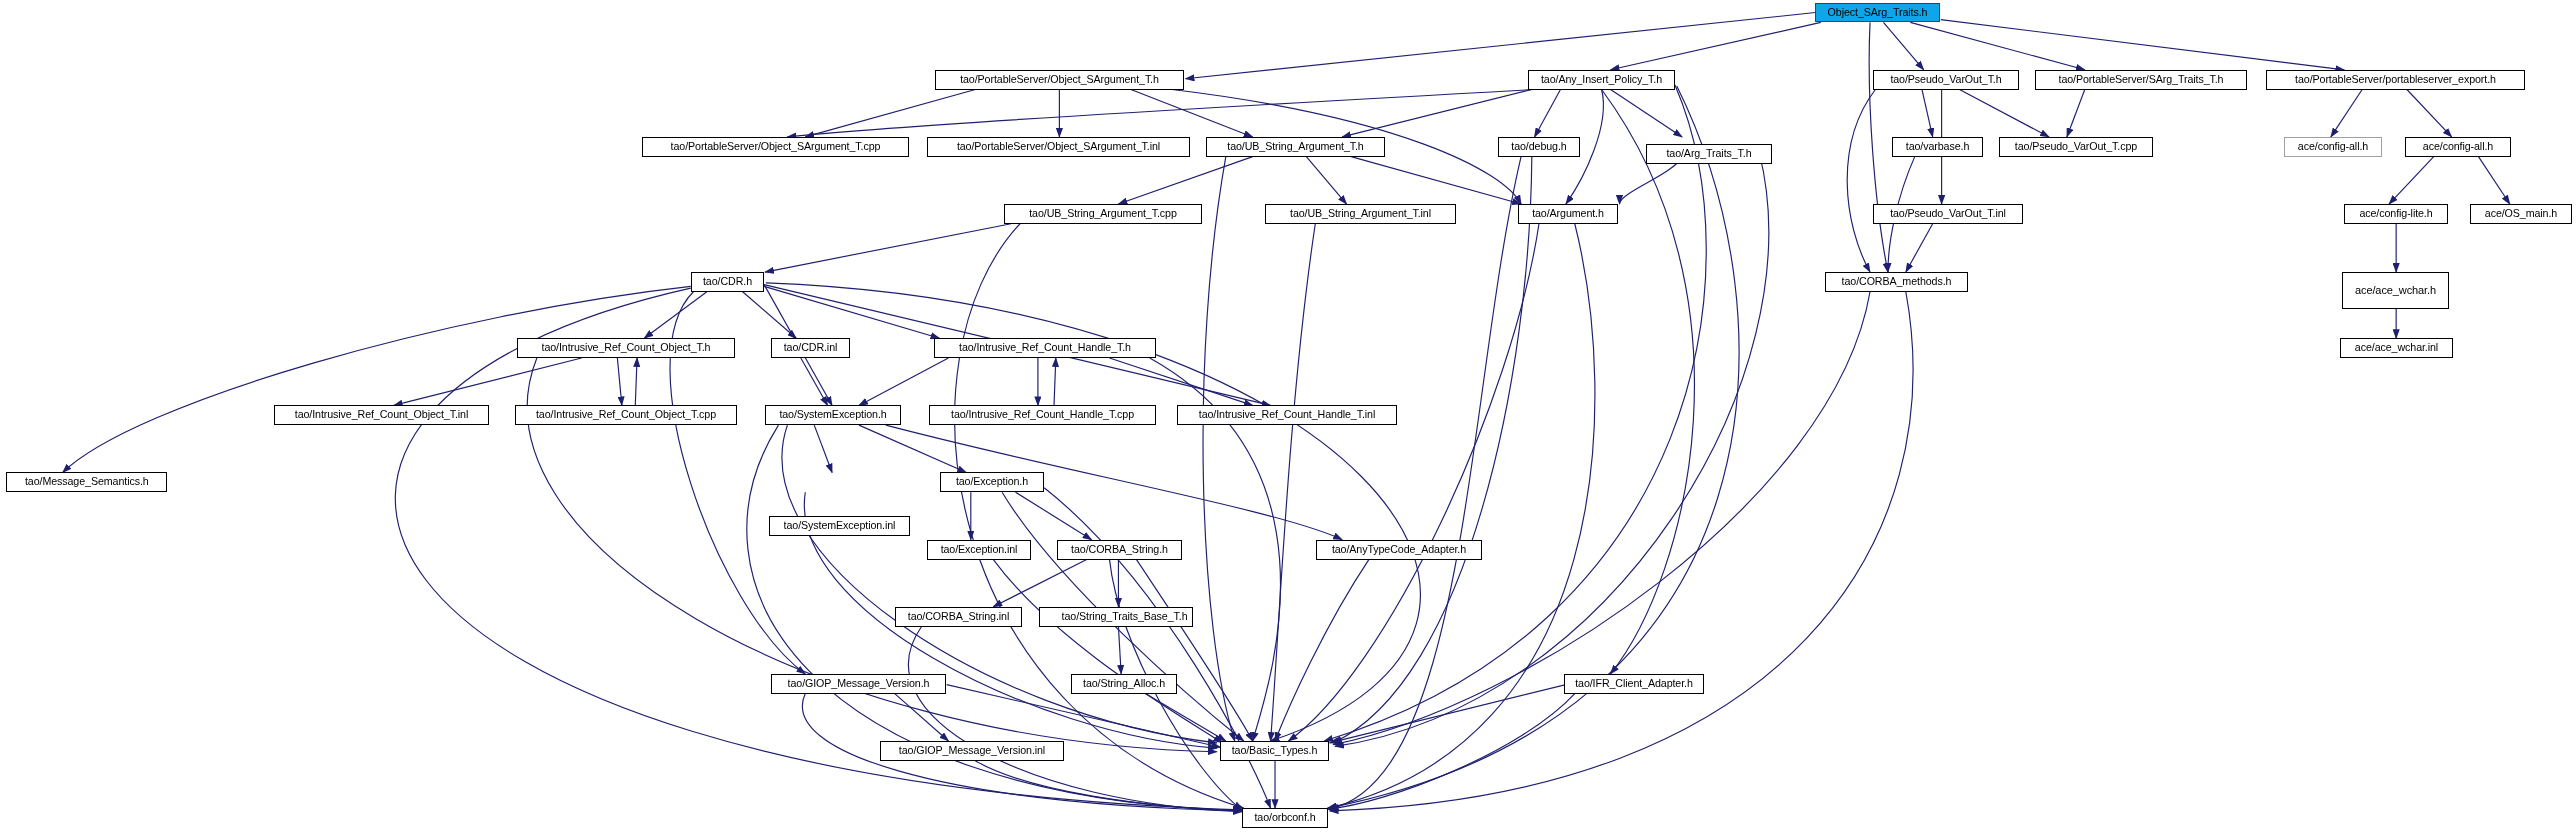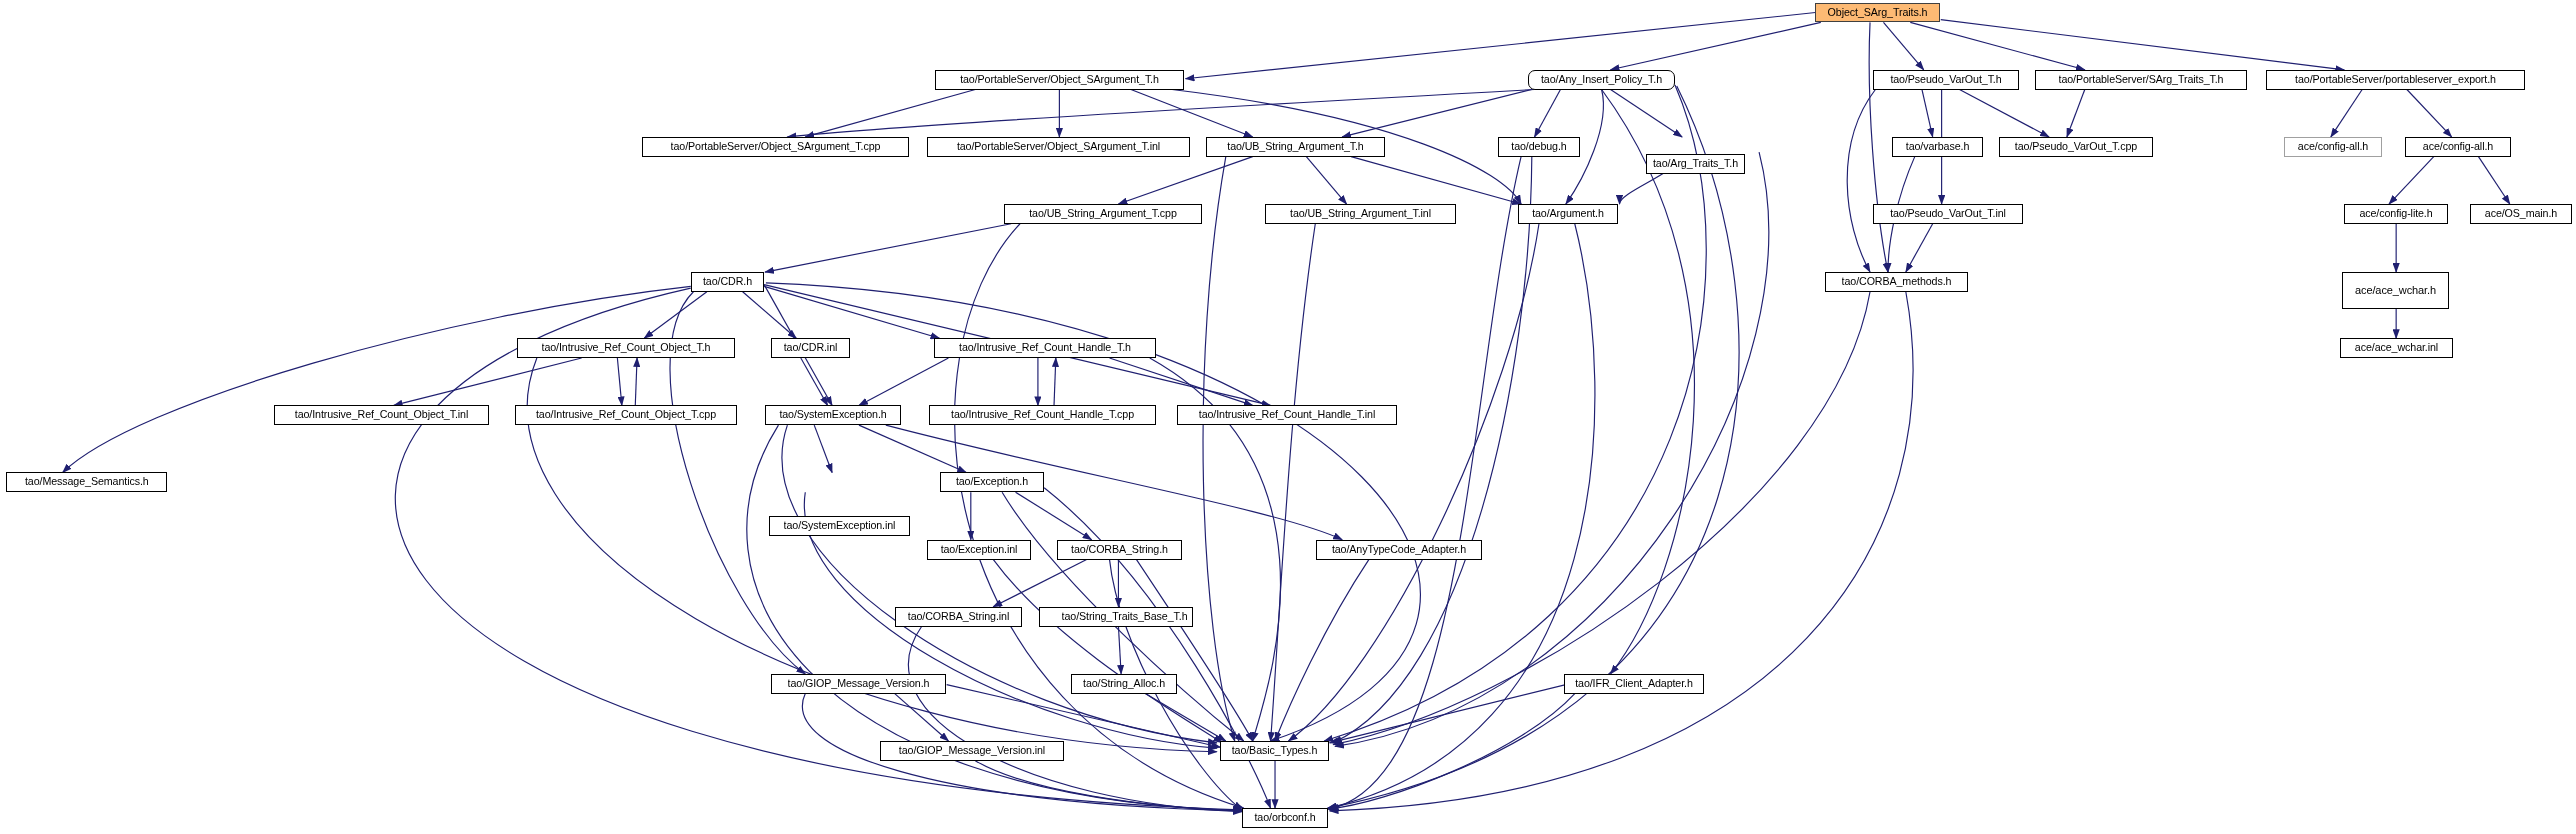--- a/index.html
+++ b/index.html
@@ -34,21 +34,21 @@
     justify-content: center;
     background: #ffffff;
     border: 0.9px solid #000000;
     color: #000000;
     white-space: nowrap;
     line-height: 1;
     padding: 0 4.5px;
     letter-spacing: -0.1px;
   }
   .node.root {
-    background: #fdba74;
+    background: #0ea5e9;
     border: 0.9px solid #404040;
   }
   .node.elided {
     border: 0.9px solid #a0a0a0;
   }
   .node-label {
     display: block;
     white-space: nowrap;
     overflow: hidden;
     text-overflow: clip;
@@ -158,21 +158,21 @@
         <path d="M 1790 100 C 1960 330 1890 640 1800 753" fill="none" stroke="#1f1f70" stroke-width="1.3" marker-end="url(#arrowhead)"></path>
       </g>
   </svg>
   <div id="nodes-group">
       <div class="node root" style="left: 1815px; top: 2.7px; width: 125px; height: 19.7px; font-size: 10.7px;">
         <span class="node-label">Object_SArg_Traits.h</span>
       </div>
       <div class="node" style="left: 935px; top: 70px; width: 249px; height: 19.7px; font-size: 10.7px;">
         <span class="node-label">tao/PortableServer/Object_SArgument_T.h</span>
       </div>
-      <div class="node" style="left: 1528px; top: 70px; width: 147px; height: 19.7px; font-size: 10.7px; border-radius: 7px;">
+      <div class="node" style="left: 1528px; top: 70px; width: 147px; height: 19.7px; font-size: 10.7px;">
         <span class="node-label">tao/Any_Insert_Policy_T.h</span>
       </div>
       <div class="node" style="left: 1873px; top: 70px; width: 146px; height: 19.7px; font-size: 10.7px;">
         <span class="node-label">tao/Pseudo_VarOut_T.h</span>
       </div>
       <div class="node" style="left: 2035px; top: 70px; width: 212px; height: 19.7px; font-size: 10.7px;">
         <span class="node-label">tao/PortableServer/SArg_Traits_T.h</span>
       </div>
       <div class="node" style="left: 2266px; top: 70px; width: 259px; height: 19.7px; font-size: 10.7px;">
         <span class="node-label">tao/PortableServer/portableserver_export.h</span>
@@ -182,21 +182,21 @@
       </div>
       <div class="node" style="left: 927px; top: 137px; width: 263px; height: 19.7px; font-size: 10.7px;">
         <span class="node-label">tao/PortableServer/Object_SArgument_T.inl</span>
       </div>
       <div class="node" style="left: 1206px; top: 137px; width: 179px; height: 19.7px; font-size: 10.7px;">
         <span class="node-label">tao/UB_String_Argument_T.h</span>
       </div>
       <div class="node" style="left: 1498px; top: 137px; width: 82px; height: 19.7px; font-size: 10.7px;">
         <span class="node-label">tao/debug.h</span>
       </div>
-      <div class="node" style="left: 1646px; top: 154px; width: 99px; height: 19.7px; font-size: 10.7px;">
+      <div class="node" style="left: 1646px; top: 144px; width: 126px; height: 19.7px; font-size: 10.7px;">
         <span class="node-label">tao/Arg_Traits_T.h</span>
       </div>
       <div class="node" style="left: 1892px; top: 137px; width: 91px; height: 19.7px; font-size: 10.7px;">
         <span class="node-label">tao/varbase.h</span>
       </div>
       <div class="node" style="left: 1999px; top: 137px; width: 154px; height: 19.7px; font-size: 10.7px;">
         <span class="node-label">tao/Pseudo_VarOut_T.cpp</span>
       </div>
       <div class="node elided" style="left: 2284px; top: 137px; width: 98px; height: 19.7px; font-size: 10.7px;">
         <span class="node-label">ace/config-all.h</span>

